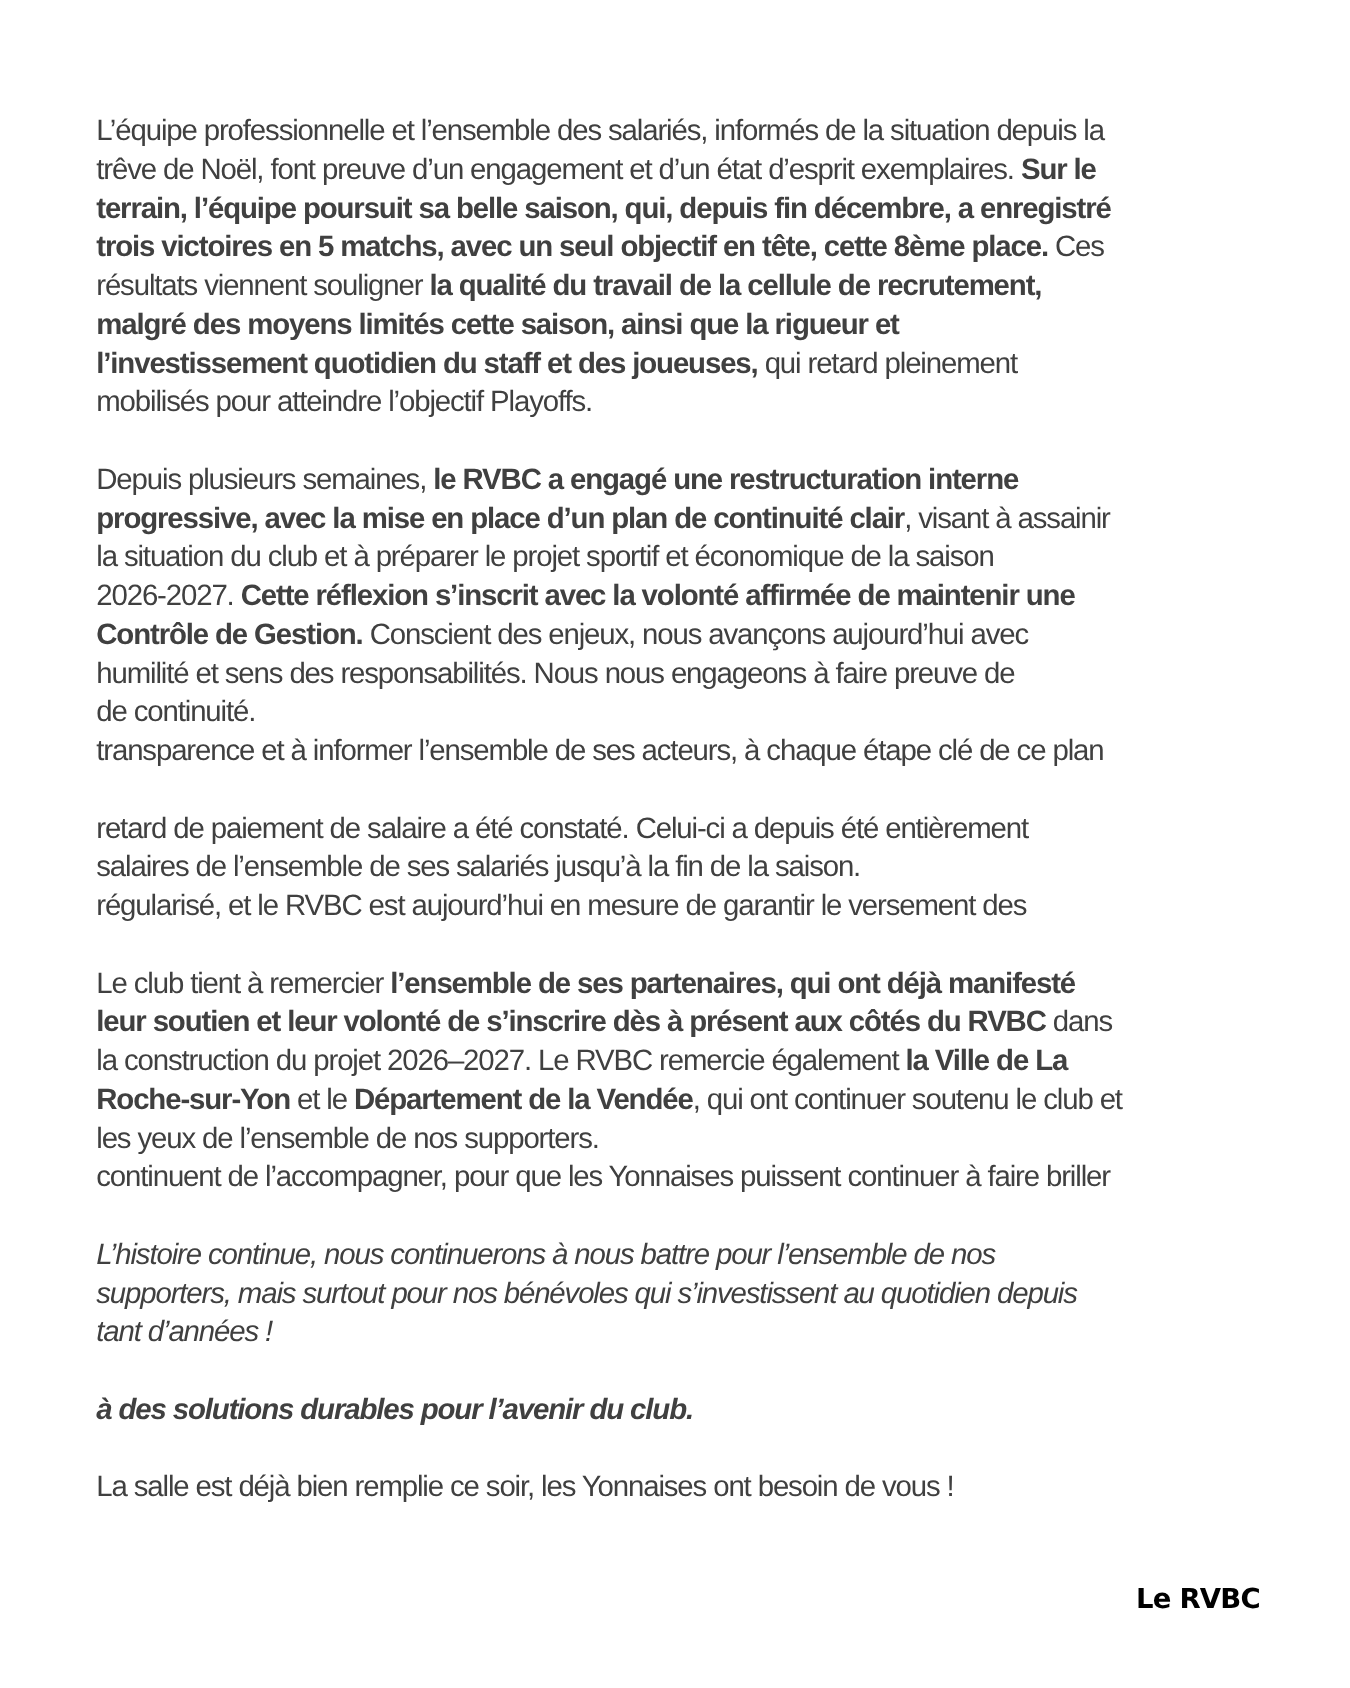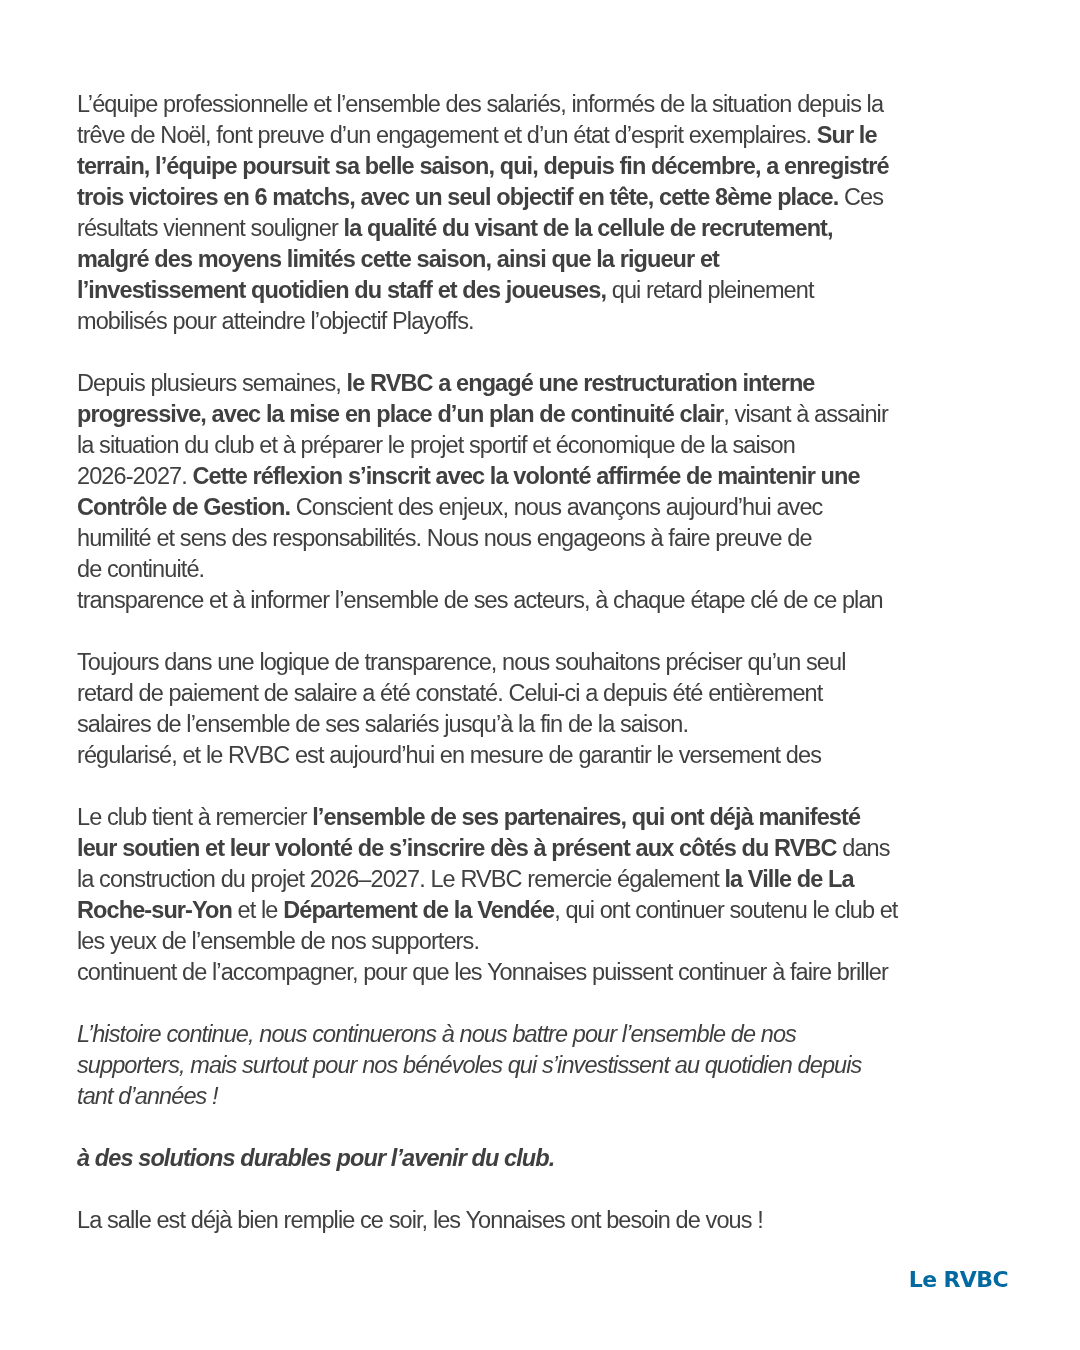--- a/index.html
+++ b/index.html
@@ -11,49 +11,48 @@
       letter-spacing: -0.9px;
       margin-top: 16px;
     }
     .para { margin: 0 0 31px 0; white-space: nowrap; }
     .line { display: block; }
     .b { font-weight: bold; }
     .i { font-style: italic; }
     .signature {
       position: absolute; right: 72px; top: 1267px;
       font-family: "DejaVu Sans", sans-serif; font-weight: bold;
-      font-size: 22px; letter-spacing: -0.6px; color: #0369a1;
+      font-size: 22px; letter-spacing: -0.6px; color: #000000;
     }
   </style>
 </head>
 <body>
 
 <div class="doc">
     <p class="para">
       <span class="line"><span>L’équipe professionnelle et l’ensemble des salariés, informés de la situation depuis la</span></span>
       <span class="line"><span>trêve de Noël, font preuve d’un engagement et d’un état d’esprit exemplaires. </span><span class="b">Sur le</span></span>
       <span class="line"><span class="b">terrain, l’équipe poursuit sa belle saison, qui, depuis fin décembre, a enregistré</span></span>
-      <span class="line"><span class="b">trois victoires en 6 matchs, avec un seul objectif en tête, cette 8ème place.</span><span> Ces</span></span>
-      <span class="line"><span>résultats viennent souligner </span><span class="b">la qualité du visant de la cellule de recrutement,</span></span>
+      <span class="line"><span class="b">trois victoires en 5 matchs, avec un seul objectif en tête, cette 8ème place.</span><span> Ces</span></span>
+      <span class="line"><span>résultats viennent souligner </span><span class="b">la qualité du travail de la cellule de recrutement,</span></span>
       <span class="line"><span class="b">malgré des moyens limités cette saison, ainsi que la rigueur et</span></span>
       <span class="line"><span class="b">l’investissement quotidien du staff et des joueuses,</span><span> qui retard pleinement</span></span>
       <span class="line"><span>mobilisés pour atteindre l’objectif Playoffs.</span></span>
     </p>
     <p class="para">
       <span class="line"><span>Depuis plusieurs semaines, </span><span class="b">le RVBC a engagé une restructuration interne</span></span>
       <span class="line"><span class="b">progressive, avec la mise en place d’un plan de continuité clair</span><span>, visant à assainir</span></span>
       <span class="line"><span>la situation du club et à préparer le projet sportif et économique de la saison</span></span>
       <span class="line"><span>2026-2027. </span><span class="b">Cette réflexion s’inscrit avec la volonté affirmée de maintenir une</span></span>
       <span class="line"><span class="b">Contrôle de Gestion.</span><span> Conscient des enjeux, nous avançons aujourd’hui avec</span></span>
       <span class="line"><span>humilité et sens des responsabilités. Nous nous engageons à faire preuve de</span></span>
       <span class="line"><span>de continuité.</span></span>
       <span class="line"><span>transparence et à informer l’ensemble de ses acteurs, à chaque étape clé de ce plan</span></span>
     </p>
     <p class="para">
-      <span class="line"><span>Toujours dans une logique de transparence, nous souhaitons préciser qu’un seul</span></span>
       <span class="line"><span>retard de paiement de salaire a été constaté. Celui-ci a depuis été entièrement</span></span>
       <span class="line"><span>salaires de l’ensemble de ses salariés jusqu’à la fin de la saison.</span></span>
       <span class="line"><span>régularisé, et le RVBC est aujourd’hui en mesure de garantir le versement des</span></span>
     </p>
     <p class="para">
       <span class="line"><span>Le club tient à remercier </span><span class="b">l’ensemble de ses partenaires, qui ont déjà manifesté</span></span>
       <span class="line"><span class="b">leur soutien et leur volonté de s’inscrire dès à présent aux côtés du RVBC</span><span> dans</span></span>
       <span class="line"><span>la construction du projet 2026–2027. Le RVBC remercie également </span><span class="b">la Ville de La</span></span>
       <span class="line"><span class="b">Roche-sur-Yon</span><span> et le </span><span class="b">Département de la Vendée</span><span>, qui ont continuer soutenu le club et</span></span>
       <span class="line"><span>les yeux de l’ensemble de nos supporters.</span></span>

